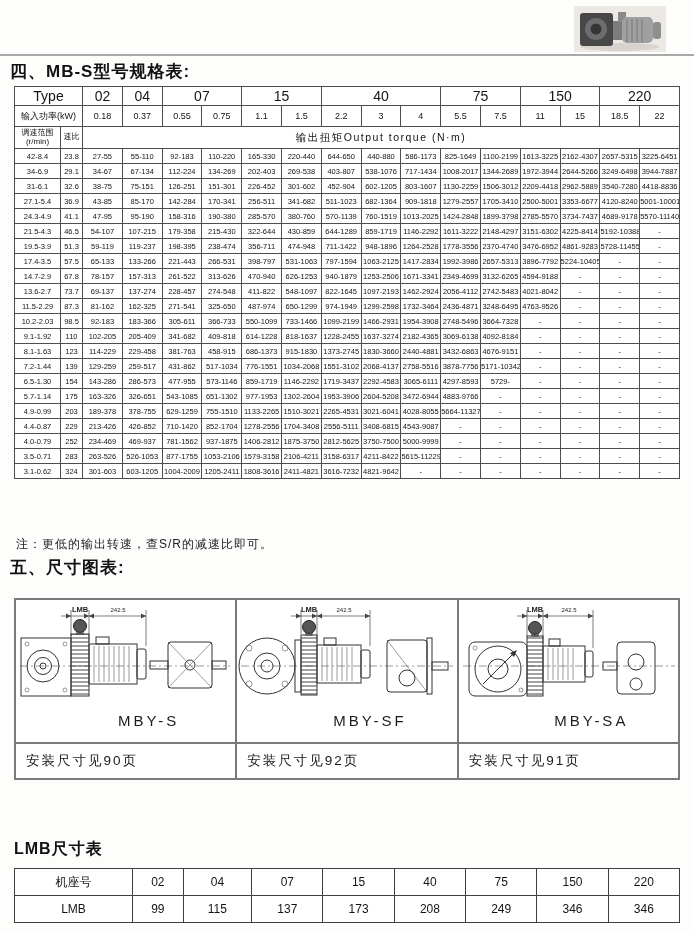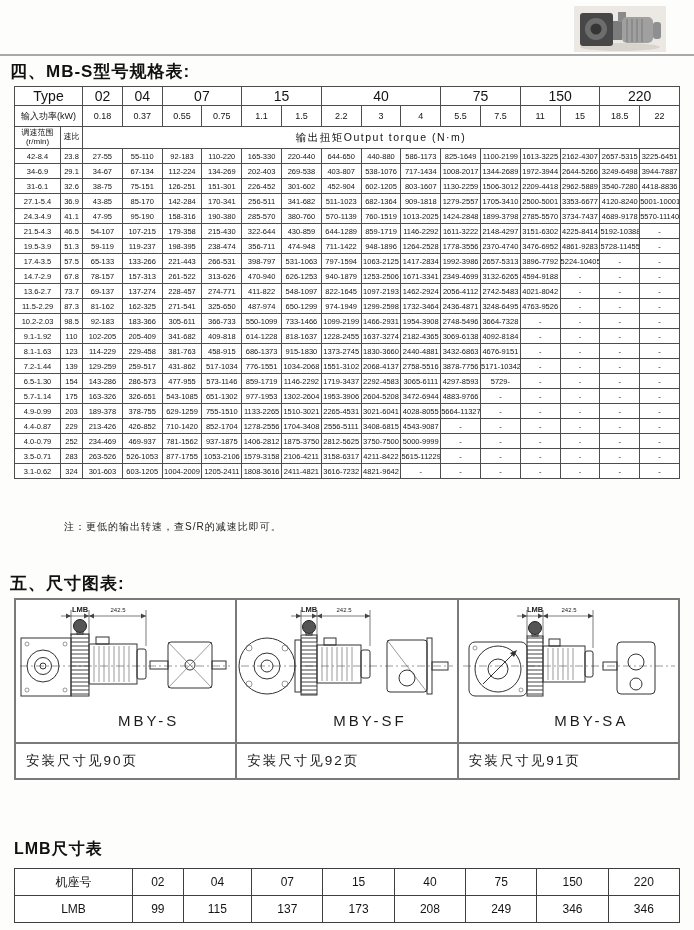--- a/index.html
+++ b/index.html
@@ -7,22 +7,22 @@
   body {
     width:694px; height:930px; position:relative;
     background:#fdfdfc; overflow:hidden;
     font-family:"Liberation Sans","DejaVu Sans",sans-serif;
     color:#151515;
   }
   .photo { position:absolute; top:6px; right:28px; width:92px; height:46px; }
   .top-rule { position:absolute; top:54px; left:0; width:694px; height:2px; background:#a9a9a9; }
   .sec-title { position:absolute; left:10px; font-size:17px; font-weight:bold; letter-spacing:1px; color:#111; }
   #title4 { top:60px; }
-  #title5 { top:572px; }
-  .note { position:absolute; left:16px; top:520px; font-size:10px; color:#222; letter-spacing:1px;margin-left:48px; }
+  #title5 { top:556px; }
+  .note { position:absolute; left:16px; top:536px; font-size:12px; color:#222; letter-spacing:1px; }
 
   table.spec { position:absolute; left:14px; top:86px; width:666px;
     border-collapse:collapse; table-layout:fixed; background:#fff; }
   table.spec td { border:1px solid #4d4d4d; text-align:center; vertical-align:middle;
     font-size:7.5px; color:#141414; padding:0; height:15px; white-space:nowrap; overflow:hidden; }
   table.spec td.hd { font-size:14px; height:19px; }
   table.spec td.pwc { font-size:9px; height:21px; }
   table.spec td.sub { font-size:8px; height:22px; line-height:1.1; }
   table.spec td.torque { font-size:10.5px; letter-spacing:1.5px; }
 
@@ -299,21 +299,21 @@
         <td>-</td>
         <td>-</td>
         <td>-</td>
       </tr>
       <tr>
         <td>13.6-2.7</td>
         <td>73.7</td>
         <td>69-137</td>
         <td>137-274</td>
         <td>228-457</td>
-        <td>274-771</td>
+        <td>274-548</td>
         <td>411-822</td>
         <td>548-1097</td>
         <td>822-1645</td>
         <td>1097-2193</td>
         <td>1462-2924</td>
         <td>2056-4112</td>
         <td>2742-5483</td>
         <td>4021-8042</td>
         <td>-</td>
         <td>-</td>

